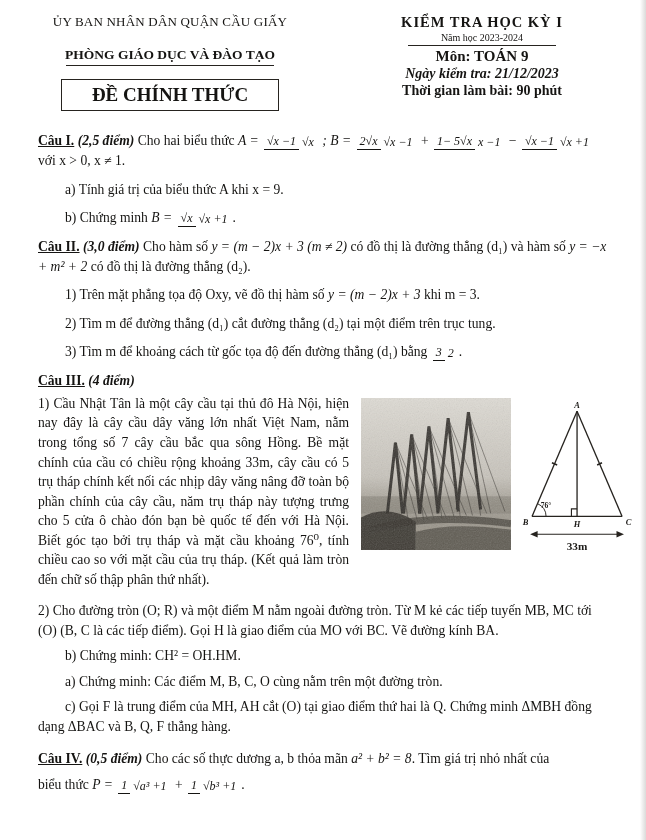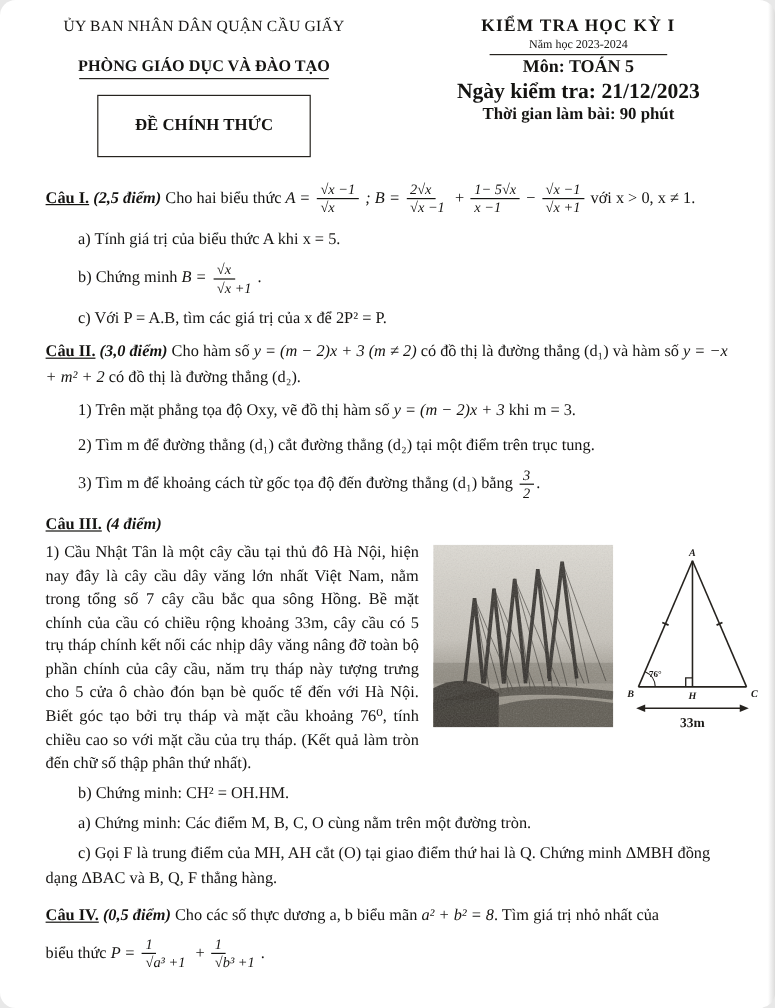--- a/index.html
+++ b/index.html
@@ -4,54 +4,53 @@
 <style>
   html,body{margin:0;padding:0;background:#e8e8e8;}
   .page{
     position:relative;
     width:646px;height:840px;
     background:#ffffff;
     font-family:"Liberation Serif","DejaVu Serif",serif;
     color:#151412;
     overflow:hidden;
     margin:0 auto;
-    border-radius:13px;
   }
   .page::after{
     content:"";position:absolute;top:0;right:0;width:6px;height:100%;
     background:linear-gradient(to right, rgba(0,0,0,0), rgba(90,88,84,0.22));
     pointer-events:none;
   }
 
   
   .header{display:flex;padding:14px 6px 0 16px;}
   .h-left{width:308px;text-align:center;}
   .h-left .l1{font-size:13px;letter-spacing:.2px;}
   .h-left .l2{font-size:13.5px;font-weight:bold;margin-top:17px;}
   .h-rule{border-bottom:1.6px solid #26231f;margin:2px auto 0;}
   .h-rule.left{width:208px;}
   .h-rule.right{width:148px;margin-bottom:2px;}
   .exam-box{
     display:inline-block;border:1.7px solid #26231f;
-    padding:17px 30px;font-weight:bold;font-size:14px;margin-top:13px;
+    padding:4px 30px;font-weight:bold;font-size:19px;margin-top:13px;
   }
   .h-right{flex:1;text-align:center;}
   .h-right .r1{font-weight:bold;font-size:14.5px;letter-spacing:1px;}
   .h-right .r2{font-weight:normal;font-size:10px;margin-top:1px;}
   .h-right .r3{font-weight:bold;font-size:15px;margin-top:1px;}
-  .h-right .r4{font-weight:bold;font-size:18px;margin-top:1px;}
+  .h-right .r4{font-weight:bold;font-size:14px;margin-top:1px;font-style:italic;}
   .h-right .r5{font-weight:bold;font-size:14px;margin-top:1px;}
 
   
   .content{padding:12px 34px 0 38px;font-size:13.6px;line-height:1.5;}
   .q-label{font-weight:bold;text-decoration:underline;text-align:right;}
   .q-pts{font-weight:bold;font-style:italic;}
   .math{font-style:italic;}
   .frac{
-    display:inline-flex;flex-direction:column;align-items:flex-start;
+    display:inline-flex;align-items:flex-end;
     vertical-align:middle;text-align:center;
     font-size:12px;line-height:1.2;margin:0 2px;font-style:italic;
   }
   .frac .num{border-bottom:1.1px solid #151412;padding:0 3px;}
   .frac .den{padding:0 3px;}
   .q-head{margin-top:8px;}
   .items .item{padding-left:27px;margin:8px 0;}
 
   
   .c3-fig{
@@ -79,21 +78,21 @@
       <div class="l2">PHÒNG GIÁO DỤC VÀ ĐÀO TẠO</div>
       <div class="h-rule left"></div>
       <div>
         <span class="exam-box">ĐỀ CHÍNH THỨC</span>
       </div>
     </div>
     <div class="h-right">
       <div class="r1">KIỂM TRA HỌC KỲ I</div>
       <div class="r2">Năm học 2023-2024</div>
       <div class="h-rule right"></div>
-      <div class="r3">Môn: TOÁN 5</div>
+      <div class="r3">Môn: TOÁN 9</div>
       <div class="r4">Ngày kiểm tra: 21/12/2023</div>
       <div class="r5">Thời gian làm bài: 90 phút</div>
     </div>
   </div>
 
   <div class="content">
 
     <div class="q-head">
       <span class="q-label">Câu I.</span>
       <span class="q-pts">(2,5 điểm)</span>
@@ -116,34 +115,30 @@
       <span>−</span>
       <span class="frac">
           <span class="num">√x −1</span>
           <span class="den">√x +1</span>
         </span>
       <span>với x &gt; 0, x ≠ 1.</span>
     </div>
     <div class="items">
       <div class="item">
         <span>a)</span>
-        <span>Tính giá trị của biểu thức A khi x = 5.</span>
+        <span>Tính giá trị của biểu thức A khi x = 9.</span>
       </div>
       <div class="item">
         <span>b)</span>
         <span>Chứng minh</span>
         <span class="math">B =</span>
         <span class="frac">
             <span class="num">√x</span>
             <span class="den">√x +1</span>
           </span><span>.</span>
-      </div>
-      <div class="item">
-        <span>c)</span>
-        <span>Với P = A.B, tìm các giá trị của x để 2P² = P.</span>
       </div>
     </div>
 
     <div class="q-head">
       <span class="q-label">Câu II.</span>
       <span class="q-pts">(3,0 điểm)</span>
       <span>Cho hàm số</span>
       <span class="math">y = (m − 2)x + 3  (m ≠ 2)</span>
       <span>có đồ thị là đường thẳng (d₁) và hàm số</span>
       <span class="math">y = −x + m² + 2</span>
@@ -238,37 +233,38 @@
             <line x1="20" y1="145" x2="108" y2="145"></line>
           </g>
           <polygon points="14,145 22,141.6 22,148.4" fill="#26231f"></polygon>
           <polygon points="114,145 106,141.6 106,148.4" fill="#26231f"></polygon>
           <text x="64" y="162" text-anchor="middle" font-weight="bold" font-size="12" fill="#1c1a17">33m</text>
         </svg>
       </div>
       <div class="c3-p1">1) Cầu Nhật Tân là một cây cầu tại thủ đô Hà Nội, hiện nay đây là cây cầu dây văng lớn nhất Việt Nam, nằm trong tổng số 7 cây cầu bắc qua sông Hồng. Bề mặt chính của cầu có chiều rộng khoảng 33m, cây cầu có 5 trụ tháp chính kết nối các nhịp dây văng nâng đỡ toàn bộ phần chính của cây cầu, năm trụ tháp này tượng trưng cho 5 cửa ô chào đón bạn bè quốc tế đến với Hà Nội. Biết góc tạo bởi trụ tháp và mặt cầu khoảng 76⁰, tính chiều cao so với mặt cầu của trụ tháp. (Kết quả làm tròn đến chữ số thập phân thứ nhất).</div>
     </div>
 
+    <div class="c3-p2">2) Cho đường tròn (O; R) và một điểm M nằm ngoài đường tròn. Từ M kẻ các tiếp tuyến MB, MC tới (O) (B, C là các tiếp điểm). Gọi H là giao điểm của MO với BC. Vẽ đường kính BA.</div>
     <div class="c3-item">
       <span>b)</span>
       <span>Chứng minh:  CH² = OH.HM.</span>
     </div>
     <div class="c3-item">
       <span>a)</span>
       <span>Chứng minh: Các điểm M, B, C, O cùng nằm trên một đường tròn.</span>
     </div>
     <div class="c3-item-c">
       <span>c)</span>
       <span>Gọi F là trung điểm của MH, AH cắt (O) tại giao điểm thứ hai là Q. Chứng minh ΔMBH đồng dạng ΔBAC và B, Q, F thẳng hàng.</span>
     </div>
 
     <div class="c4">
       <span class="q-label">Câu IV.</span>
       <span class="q-pts">(0,5 điểm)</span>
-      <span>Cho các số thực dương a, b biểu mãn</span>
+      <span>Cho các số thực dương a, b thỏa mãn</span>
       <span class="math">a² + b² = 8</span><span>. Tìm giá trị nhỏ nhất của</span>
     </div>
     <div class="c4-line2">
       <span>biểu thức</span>
       <span class="math">P =</span>
       <span class="frac">
           <span class="num">1</span>
           <span class="den">√a³ +1</span>
         </span>
       <span>+</span>

